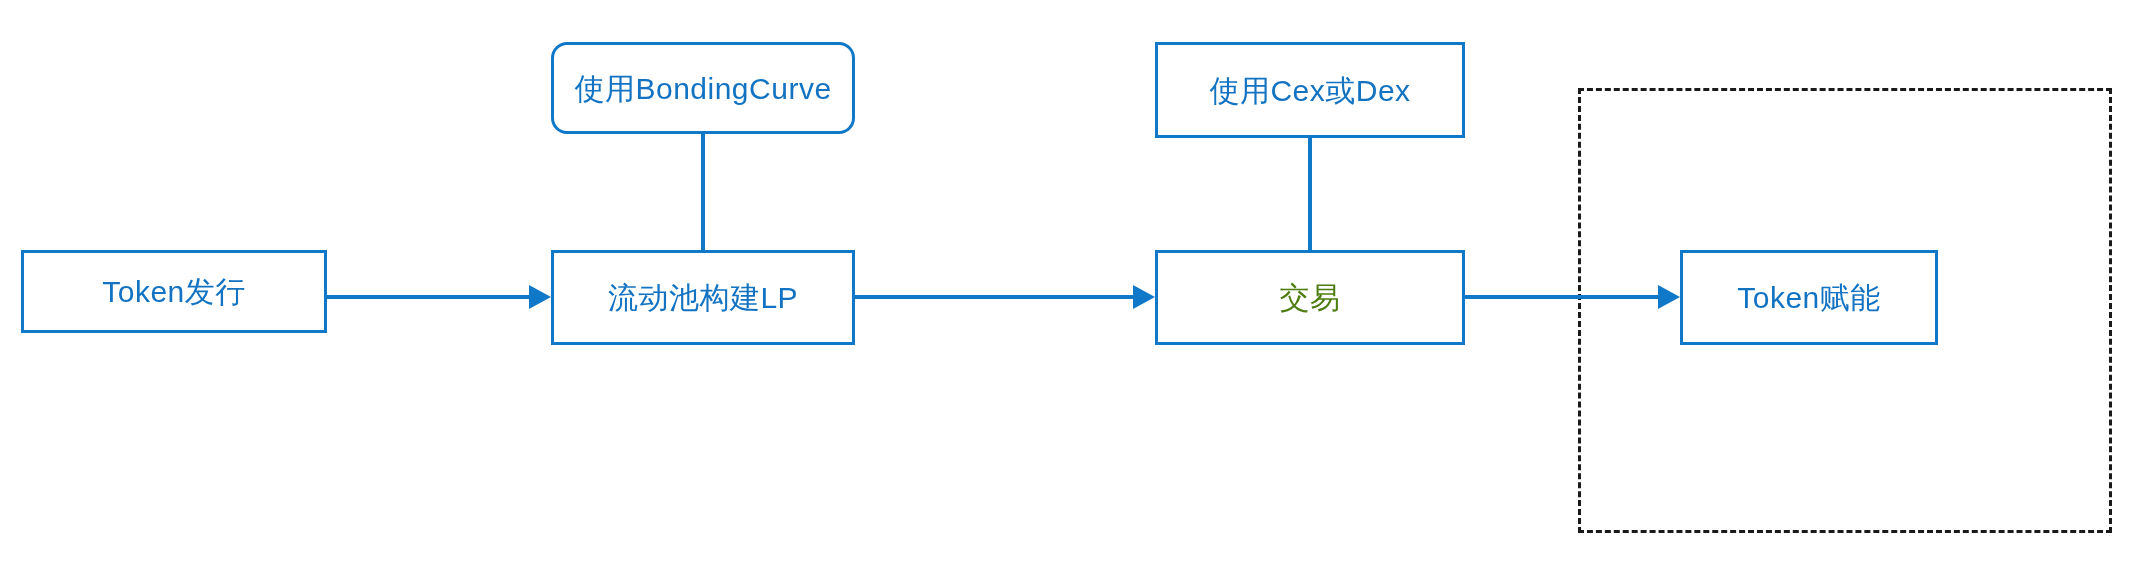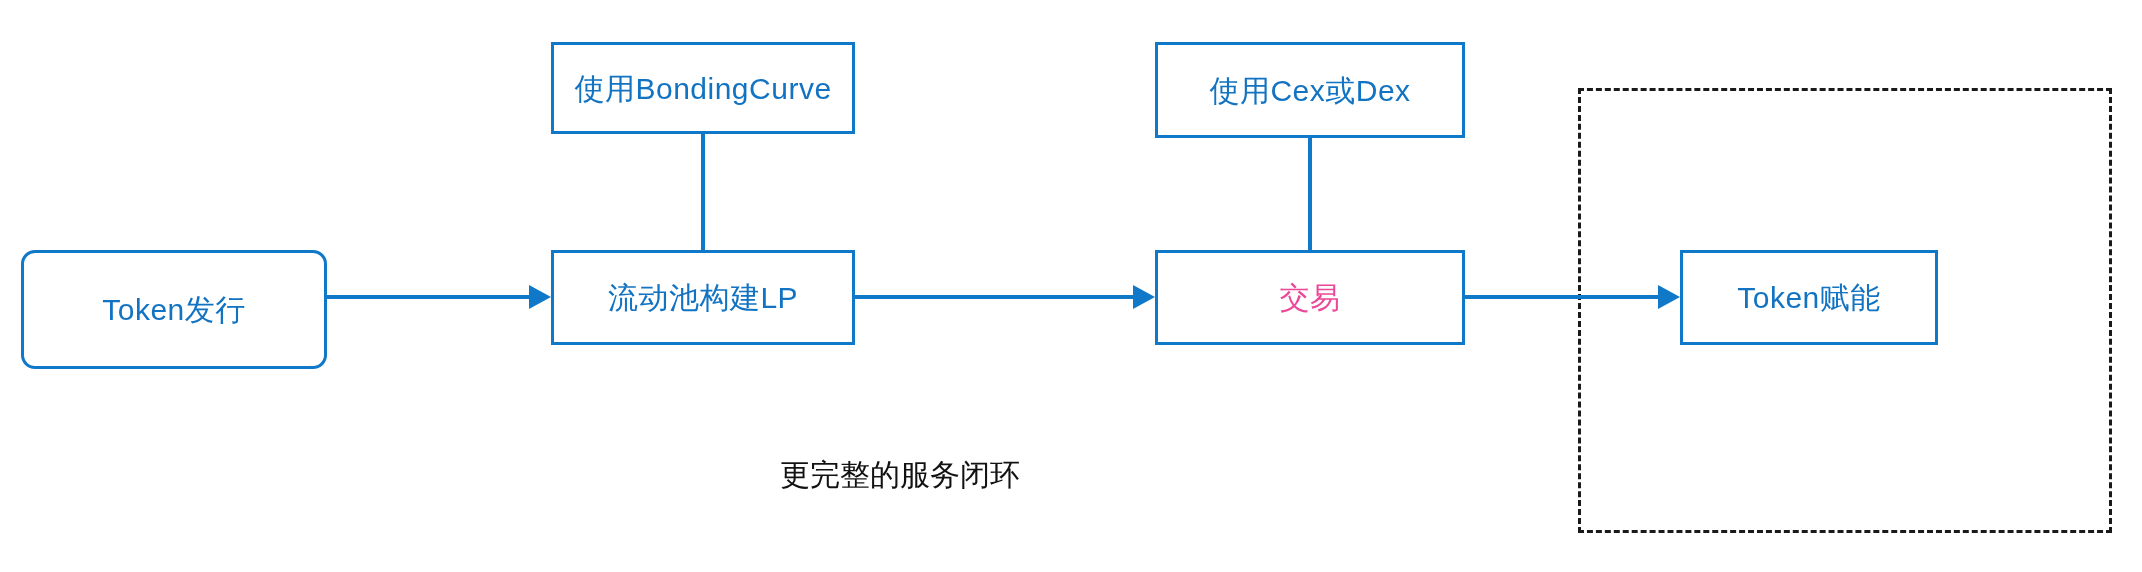--- a/index.html
+++ b/index.html
@@ -89,35 +89,34 @@
       <div class="arrowhead" style="left: 529px; top: 285px; border-left-color: rgb(16, 120, 200);"></div>
       <div class="conn-h" style="left: 855px; top: 295px; width: 278px; background: rgb(16, 120, 200);"></div>
       <div class="arrowhead" style="left: 1133px; top: 285px; border-left-color: rgb(16, 120, 200);"></div>
       <div class="conn-h" style="left: 1465px; top: 295px; width: 193px; background: rgb(16, 120, 200);"></div>
       <div class="arrowhead" style="left: 1658px; top: 285px; border-left-color: rgb(16, 120, 200);"></div>
       <div class="conn-v" style="left: 701px; top: 134px; height: 116px; background: rgb(16, 120, 200);"></div>
       <div class="conn-v" style="left: 1308px; top: 134px; height: 116px; background: rgb(16, 120, 200);"></div>
     </div>
 
   <div id="node-layer">
-      <div class="node" style="left: 21px; top: 250px; width: 306px; height: 119px; border-color: rgb(16, 120, 200); border-radius: 14px;">
+      <div class="node" style="left: 21px; top: 250px; width: 306px; height: 83px; border-color: rgb(16, 120, 200);">
         <span class="node-label" style="color: rgb(18, 115, 194);">Token发行</span>
       </div>
-      <div class="node" style="left: 551px; top: 42px; width: 304px; height: 92px; border-color: rgb(16, 120, 200);">
+      <div class="node" style="left: 551px; top: 42px; width: 304px; height: 92px; border-color: rgb(16, 120, 200); border-radius: 16px;">
         <span class="node-label" style="color: rgb(18, 115, 194);">使用BondingCurve</span>
       </div>
       <div class="node" style="left: 551px; top: 250px; width: 304px; height: 95px; border-color: rgb(16, 120, 200);">
         <span class="node-label" style="color: rgb(18, 115, 194);">流动池构建LP</span>
       </div>
       <div class="node" style="left: 1155px; top: 42px; width: 310px; height: 96px; border-color: rgb(16, 120, 200);">
         <span class="node-label" style="color: rgb(18, 115, 194);">使用Cex或Dex</span>
       </div>
       <div class="node" style="left: 1155px; top: 250px; width: 310px; height: 95px; border-color: rgb(16, 120, 200);">
-        <span class="node-label" style="color: #ec4899;">交易</span>
+        <span class="node-label" style="color: #4d7c0f;">交易</span>
       </div>
       <div class="node" style="left: 1680px; top: 250px; width: 258px; height: 95px; border-color: rgb(16, 120, 200);">
         <span class="node-label" style="color: rgb(18, 115, 194);">Token赋能</span>
       </div>
     </div>
 
-  <div class="caption" id="caption" style="left: 900px; top: 455px; transform: translateX(-50%); color: rgb(18, 18, 18);">更完整的服务闭环</div>
 
 </div>
 
 </body></html>

